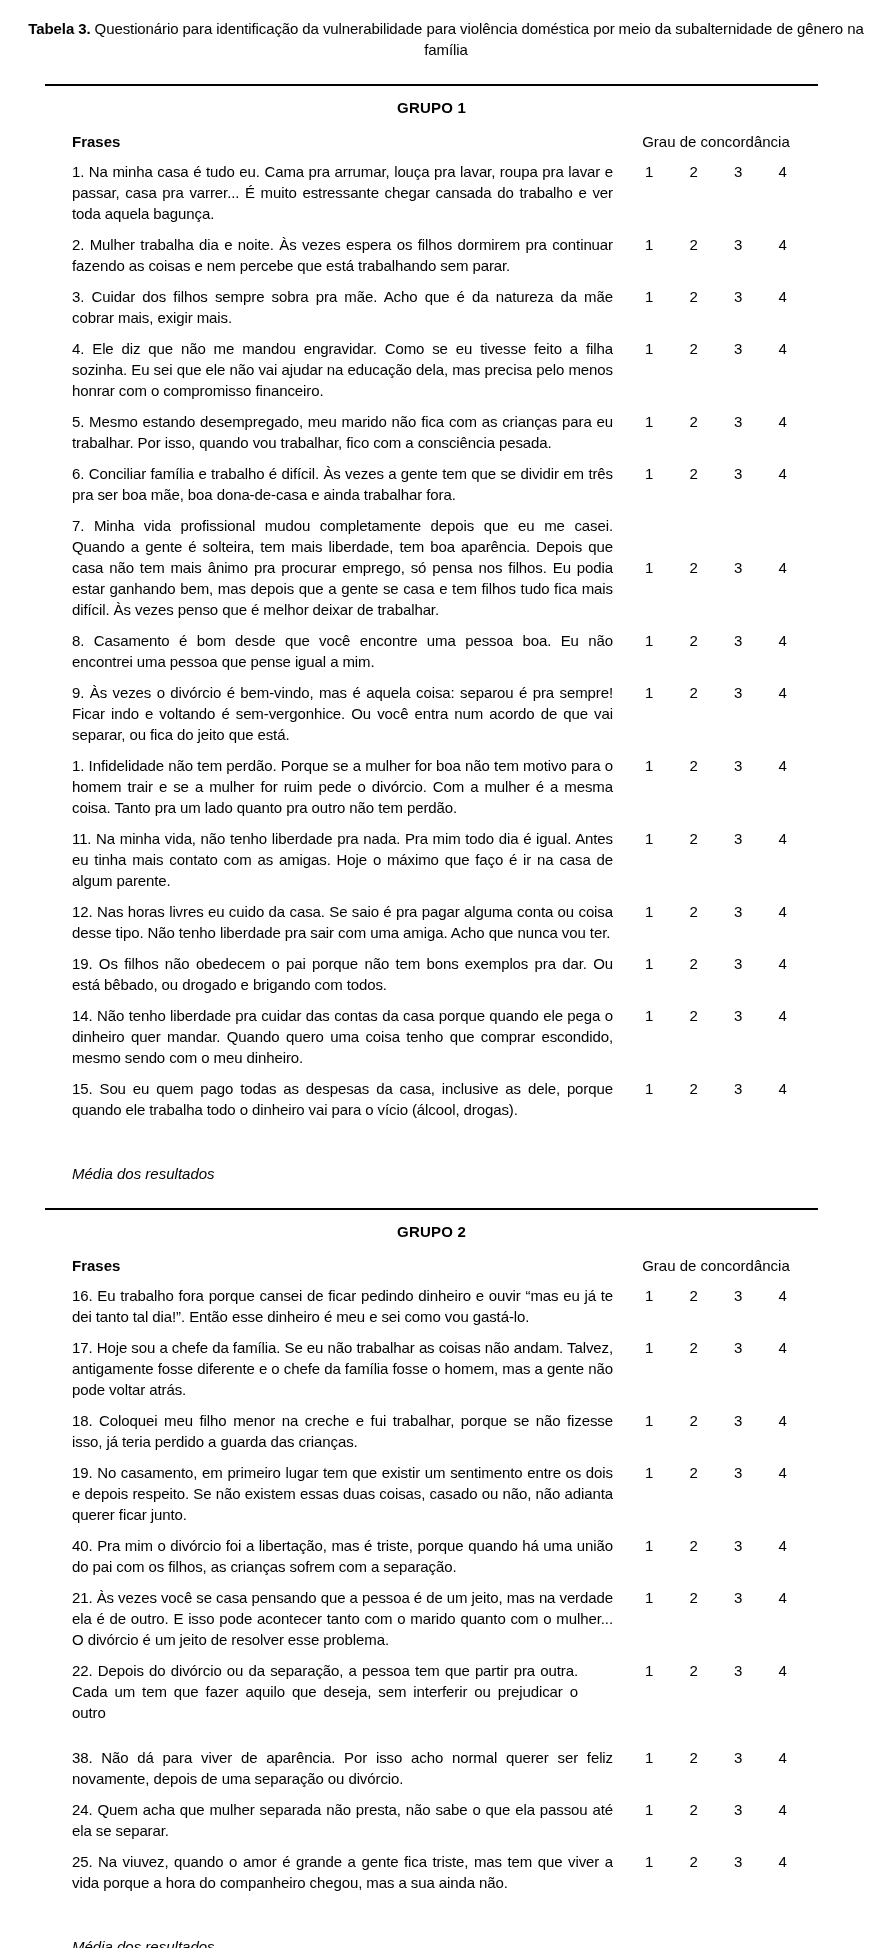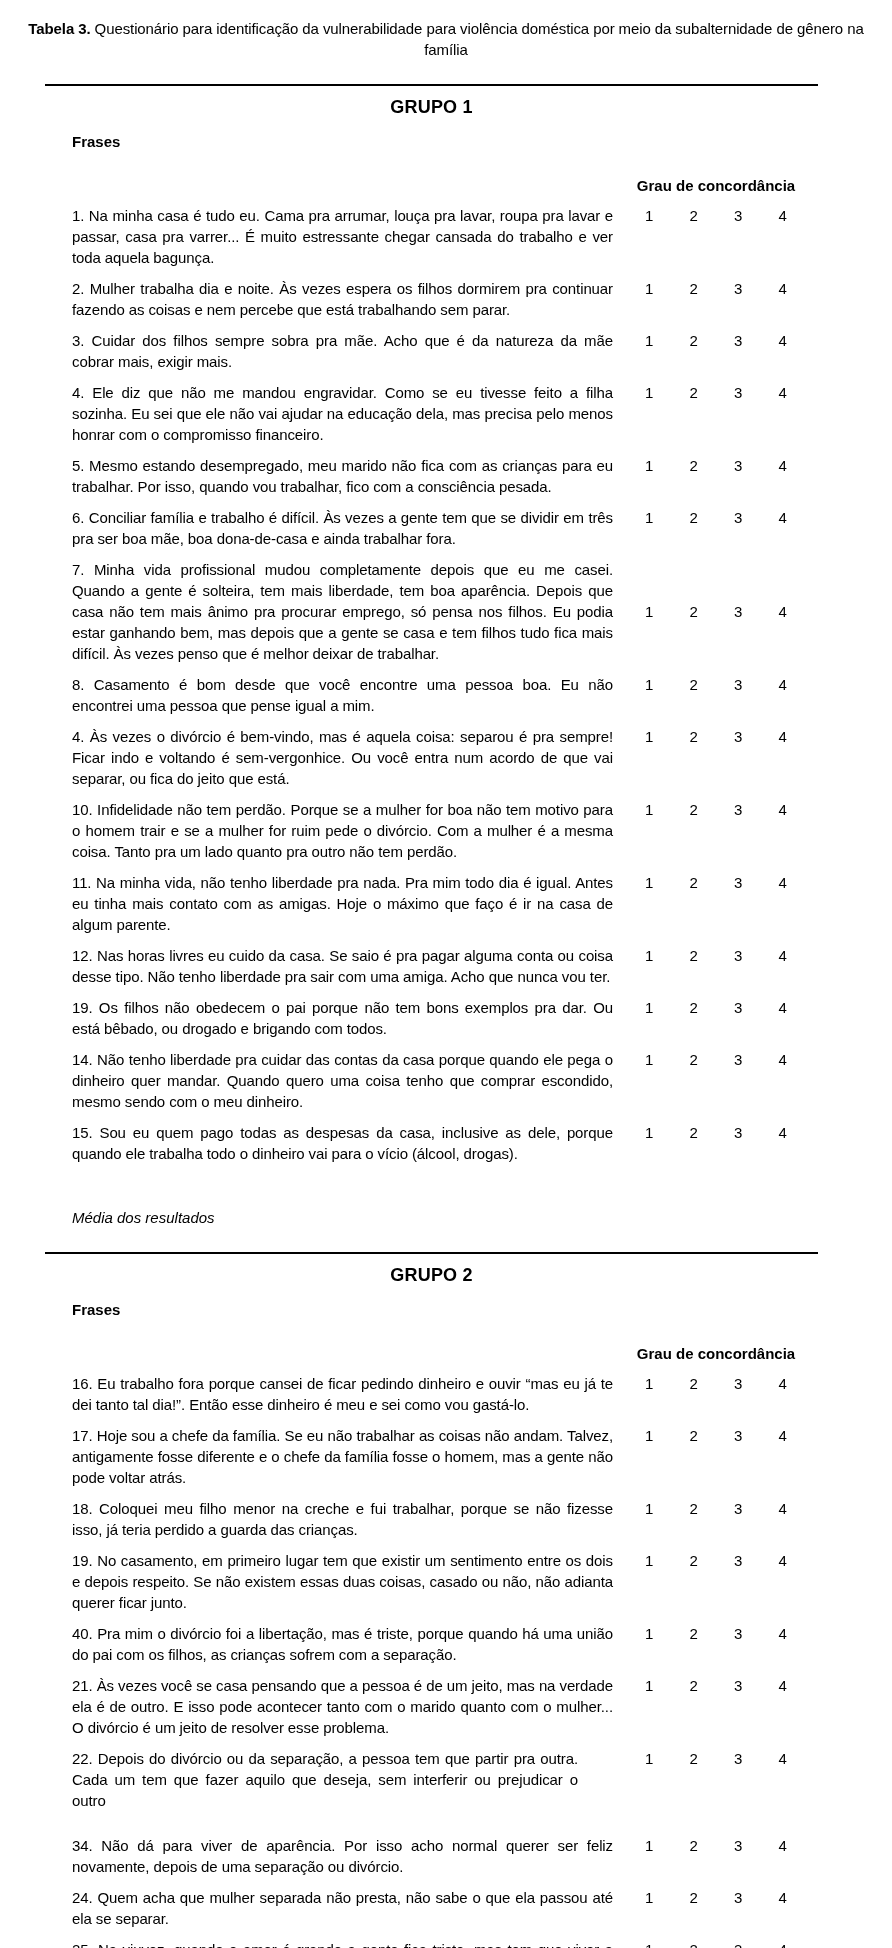--- a/index.html
+++ b/index.html
@@ -22,28 +22,28 @@
   }
   .caption .cap-label { font-weight: bold; }
 
   .table-wrap { margin-left: 45px; width: 773px; }
 
   .rule { border-top: 2px solid #000; width: 100%; }
 
   .group-title {
     text-align: center;
     font-weight: bold;
-    font-size: 18px;
+    font-size: 15px;
     padding: 11px 0 13px 0;
     letter-spacing: 0.2px;
   }
 
   .cols-header { display: flex; padding: 0 13px 9px 27px; }
   .col-phrases { flex: 1; font-weight: bold; }
-  .col-scale   { width: 178px; text-align: center; font-weight: bold; white-space: nowrap; margin-top: 44px; }
+  .col-scale   { width: 178px; text-align: center; font-weight: normal; white-space: nowrap; }
 
   .items { padding: 0 13px 0 27px; }
 
   .item-row { display: flex; margin-bottom: 10px; }
   .item-row.gap-after { margin-bottom: 24px; gap: 35px; }
   .item-text {
     flex: 1;
     text-align: justify;
     padding-right: 14px;
     letter-spacing: -0.1px;
@@ -154,31 +154,31 @@
     <div class="item-text">8. Casamento é bom desde que você encontre uma pessoa boa. Eu não encontrei uma pessoa que pense igual a mim.</div>
     <div class="item-scale">
               <span class="num">1</span>
               <span class="num">2</span>
               <span class="num">3</span>
               <span class="num">4</span>
             </div>
   </div>
 
   <div class="item-row">
-    <div class="item-text">4. Às vezes o divórcio é bem-vindo, mas é aquela coisa: separou é pra sempre! Ficar indo e voltando é sem-vergonhice. Ou você entra num acordo de que vai separar, ou fica do jeito que está.</div>
-    <div class="item-scale">
-              <span class="num">1</span>
-              <span class="num">2</span>
-              <span class="num">3</span>
-              <span class="num">4</span>
-            </div>
-  </div>
-
-  <div class="item-row">
-    <div class="item-text">10. Infidelidade não tem perdão. Porque se a mulher for boa não tem motivo para o homem trair e se a mulher for ruim pede o divórcio. Com a mulher é a mesma coisa. Tanto pra um lado quanto pra outro não tem perdão.</div>
+    <div class="item-text">9. Às vezes o divórcio é bem-vindo, mas é aquela coisa: separou é pra sempre! Ficar indo e voltando é sem-vergonhice. Ou você entra num acordo de que vai separar, ou fica do jeito que está.</div>
+    <div class="item-scale">
+              <span class="num">1</span>
+              <span class="num">2</span>
+              <span class="num">3</span>
+              <span class="num">4</span>
+            </div>
+  </div>
+
+  <div class="item-row">
+    <div class="item-text">1. Infidelidade não tem perdão. Porque se a mulher for boa não tem motivo para o homem trair e se a mulher for ruim pede o divórcio. Com a mulher é a mesma coisa. Tanto pra um lado quanto pra outro não tem perdão.</div>
     <div class="item-scale">
               <span class="num">1</span>
               <span class="num">2</span>
               <span class="num">3</span>
               <span class="num">4</span>
             </div>
   </div>
 
   <div class="item-row">
     <div class="item-text">11. Na minha vida, não tenho liberdade pra nada. Pra mim todo dia é igual. Antes eu tinha mais contato com as amigas. Hoje o máximo que faço é ir na casa de algum parente.</div>
@@ -305,21 +305,21 @@
     <div class="item-text">22. Depois do divórcio ou da separação, a pessoa tem que partir pra outra. Cada um tem que fazer aquilo que deseja, sem interferir ou prejudicar o outro</div>
     <div class="item-scale">
               <span class="num">1</span>
               <span class="num">2</span>
               <span class="num">3</span>
               <span class="num">4</span>
             </div>
   </div>
 
   <div class="item-row">
-    <div class="item-text">34. Não dá para viver de aparência. Por isso acho normal querer ser feliz novamente, depois de uma separação ou divórcio.</div>
+    <div class="item-text">38. Não dá para viver de aparência. Por isso acho normal querer ser feliz novamente, depois de uma separação ou divórcio.</div>
     <div class="item-scale">
               <span class="num">1</span>
               <span class="num">2</span>
               <span class="num">3</span>
               <span class="num">4</span>
             </div>
   </div>
 
   <div class="item-row">
     <div class="item-text">24. Quem acha que mulher separada não presta, não sabe o que ela passou até ela se separar.</div>

